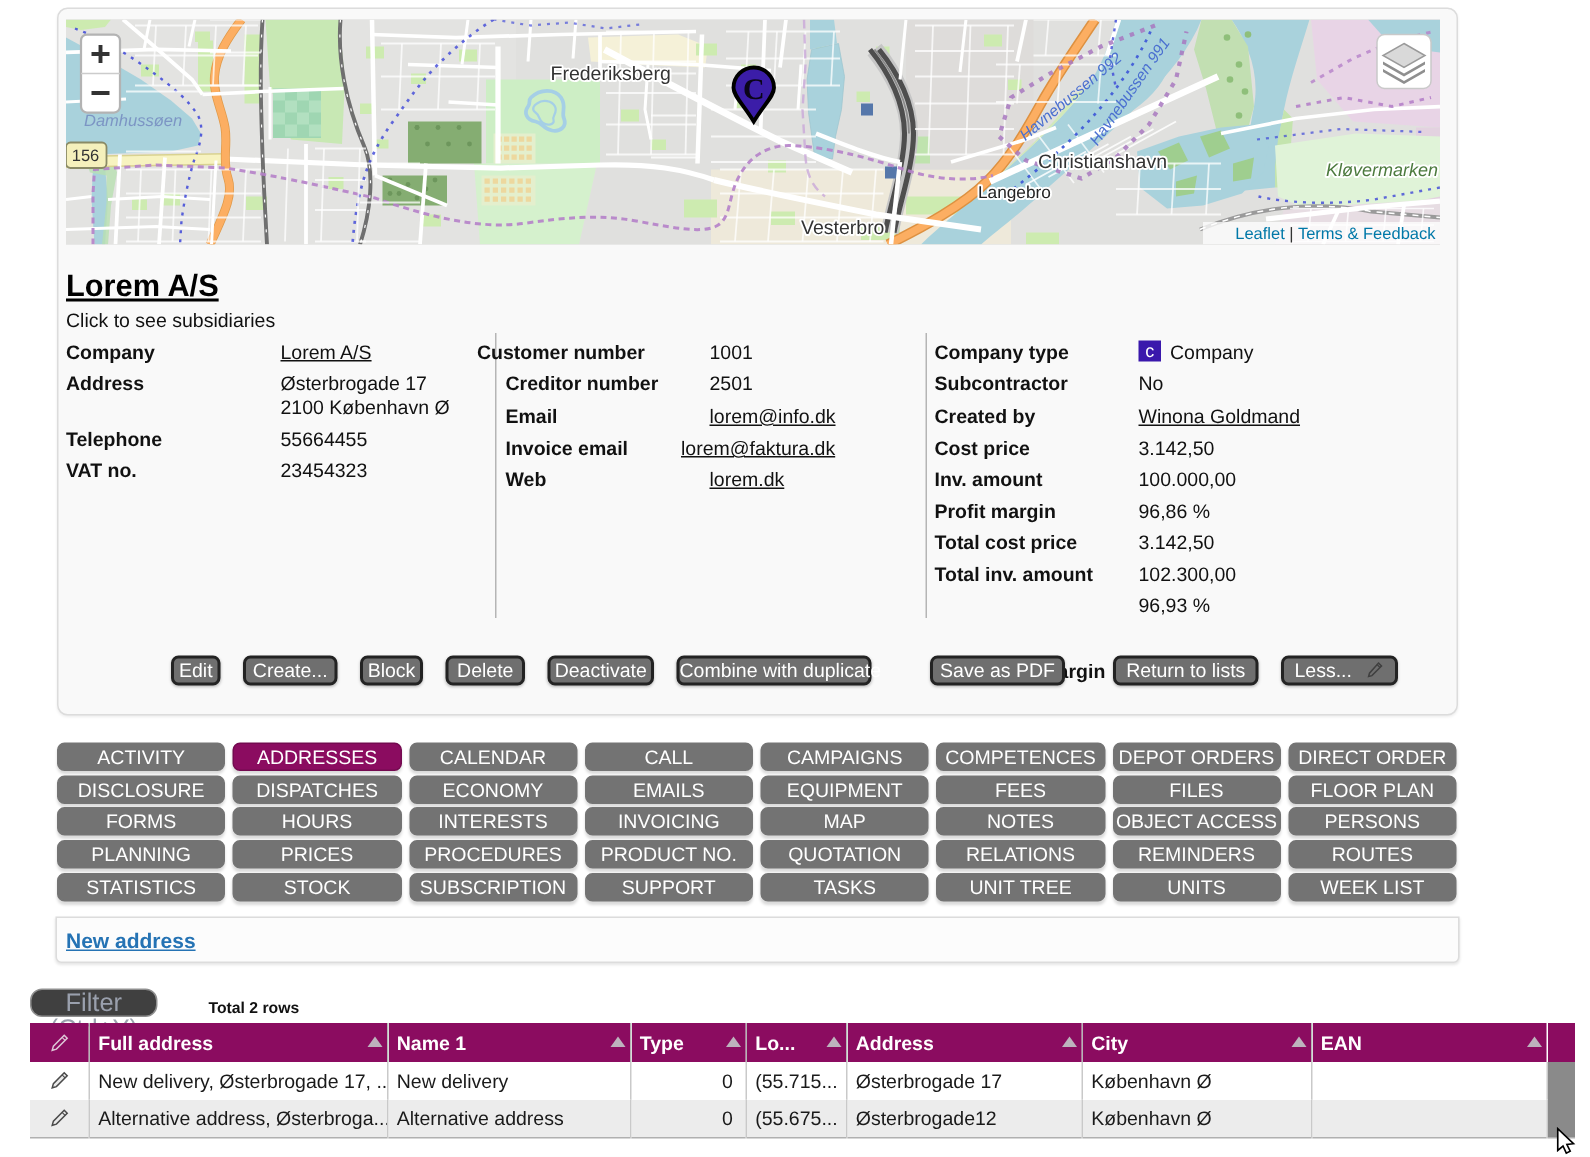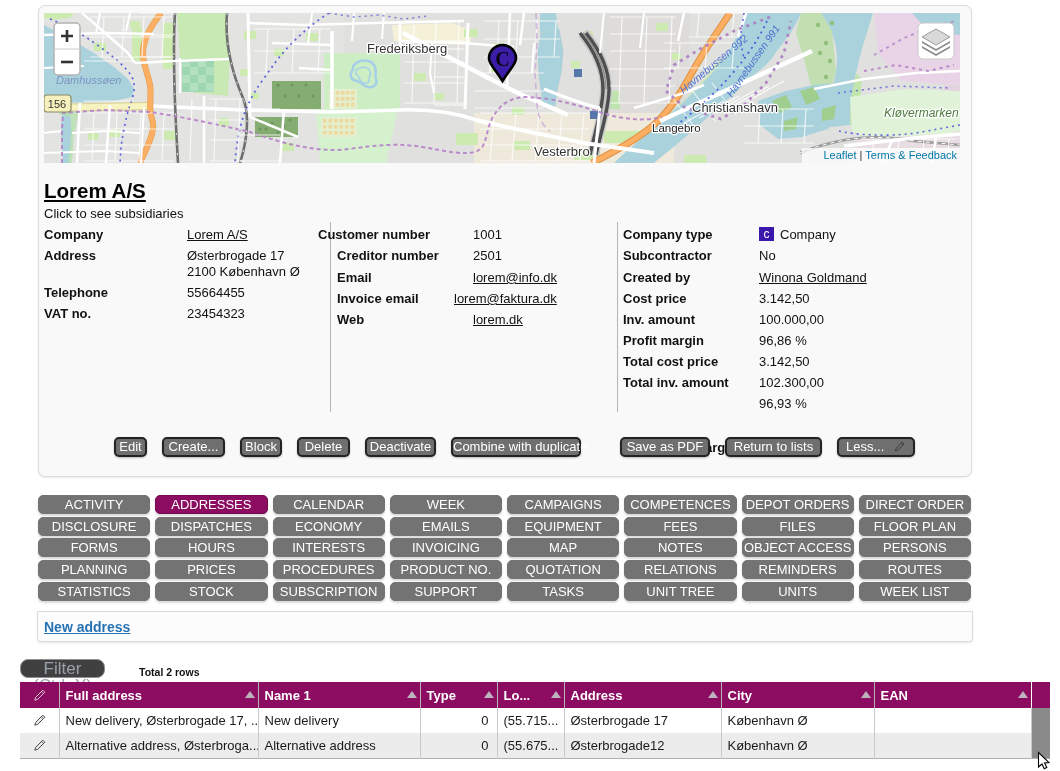--- a/index.html
+++ b/index.html
@@ -426,32 +426,32 @@
 <div class="val" style="left:759px;top:396px;">96,93 %</div>
 
 <div class="btnrow">
   <div class="gbtn" style="width:33px;">Edit</div>
   <div class="gbtn" style="width:63px;">Create...</div>
   <div class="gbtn" style="width:42px;">Block</div>
   <div class="gbtn" style="width:53px;">Delete</div>
   <div class="gbtn" style="width:71px;">Deactivate</div>
   <div class="gbtn" style="width:130px;">Combine with duplicate</div>
   <div class="gbtn" style="width:90px;margin-left:24px;">Save as PDF</div>
-  <div class="gbtn" style="width:97px;">Return to lists</div>
+  <div class="gbtn" style="width:97px;margin-left:17px;">Return to lists</div>
   <div class="gbtn" style="width:78px;text-align:left;padding-left:7px;position:relative;">Less...<svg style="position:absolute;right:8px;top:2px;" width="11" height="12" viewBox="0 0 11 12">
         <path d="M8,1 L10,3 L3.6,9.4 L1.4,10 L2,7.8 Z" fill="none" stroke="#3f3f3f" stroke-width="1"></path>
         <path d="M7,2 L9,4" stroke="#3f3f3f" stroke-width="0.8"></path>
       </svg></div>
 </div>
 
 <div class="tabs">
   <div class="tab">ACTIVITY</div>
     <div class="tab on">ADDRESSES</div>
     <div class="tab">CALENDAR</div>
-    <div class="tab">WEEK</div>
+    <div class="tab">CALL</div>
     <div class="tab">CAMPAIGNS</div>
     <div class="tab">COMPETENCES</div>
     <div class="tab">DEPOT ORDERS</div>
     <div class="tab">DIRECT ORDER</div>
   <div class="tab">DISCLOSURE</div>
     <div class="tab">DISPATCHES</div>
     <div class="tab">ECONOMY</div>
     <div class="tab">EMAILS</div>
     <div class="tab">EQUIPMENT</div>
     <div class="tab">FEES</div>

